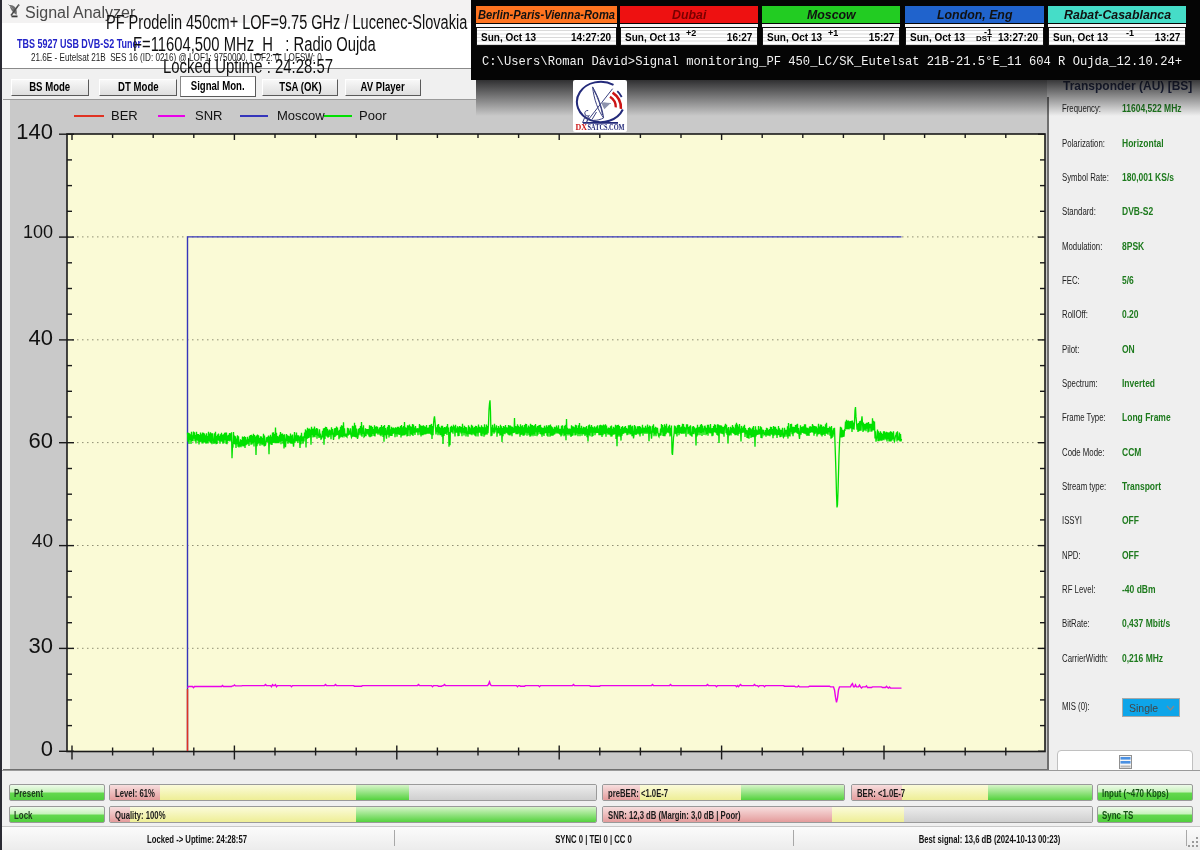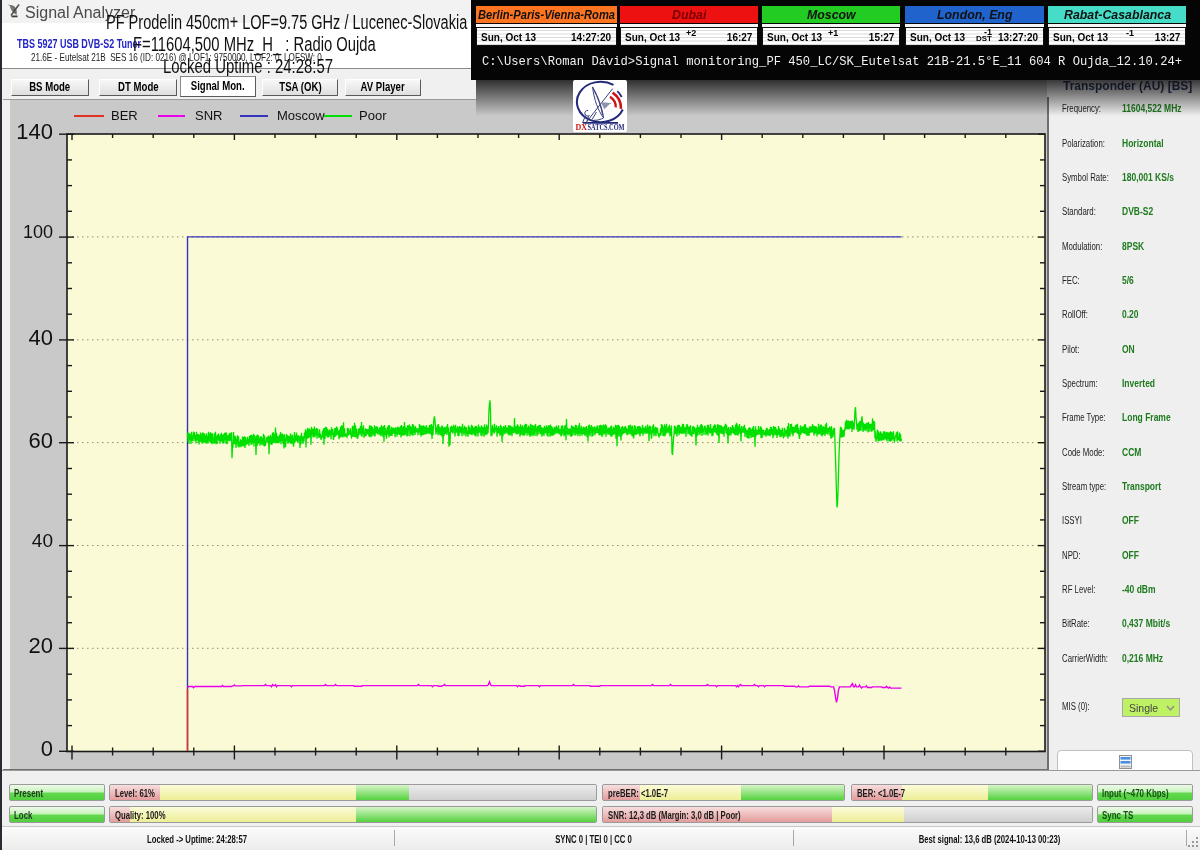--- a/index.html
+++ b/index.html
@@ -161,21 +161,21 @@
     <polyline points="187.5,432.6 188.0,441.6 188.5,432.9 189.0,444.0 189.5,433.3 190.0,439.9 190.5,434.2 191.0,443.9 191.5,431.7 192.0,441.3 192.5,435.3 193.0,441.3 193.5,431.6 194.0,438.6 194.5,432.2 195.0,441.2 195.5,435.1 196.0,443.5 196.5,431.8 197.0,440.2 197.5,434.1 198.0,441.4 198.5,434.1 199.0,444.4 199.5,435.0 200.0,442.2 200.5,432.6 201.0,441.6 201.5,434.2 202.0,443.5 202.5,432.5 203.0,443.5 203.5,432.8 204.0,442.1 204.5,433.6 205.0,442.6 205.5,435.2 206.0,443.6 206.5,433.2 207.0,443.1 207.5,436.1 208.0,443.5 208.5,431.9 209.0,441.1 209.5,433.5 210.0,442.5 210.5,432.4 211.0,443.2 211.5,433.2 212.0,444.3 212.5,433.2 213.0,439.9 213.5,441.2 214.0,444.0 214.5,433.4 215.0,442.9 215.5,431.9 216.0,444.3 216.5,436.1 217.0,444.0 217.5,434.6 218.0,440.3 218.5,433.6 219.0,441.3 219.5,436.0 220.0,443.6 220.5,434.4 221.0,441.5 221.5,432.7 222.0,441.7 222.5,434.9 223.0,443.6 223.5,434.2 224.0,443.2 224.5,432.7 225.0,440.3 225.5,432.5 226.0,443.8 226.5,432.5 227.0,444.3 227.5,435.5 228.0,441.2 228.5,434.7 229.0,440.6 229.5,433.0 230.0,441.4 230.5,433.4 231.0,440.2 231.5,432.3 232.0,458.2 232.5,445.3 233.0,446.0 233.5,432.0 234.0,444.0 234.5,435.5 235.0,444.4 235.5,436.4 236.0,448.0 236.5,438.5 237.0,444.2 237.5,435.2 238.0,446.7 238.5,436.3 239.0,447.5 239.5,441.7 240.0,446.4 240.5,439.4 241.0,447.2 241.5,440.0 242.0,445.8 242.5,436.6 243.0,446.4 243.5,437.0 244.0,446.3 244.5,436.2 245.0,448.0 245.5,437.0 246.0,445.3 246.5,439.5 247.0,444.5 247.5,436.8 248.0,443.6 248.5,438.9 249.0,446.0 249.5,435.8 250.0,442.1 250.5,435.1 251.0,444.8 251.5,434.8 252.0,444.4 252.5,435.8 253.0,443.3 253.5,433.9 254.0,446.4 254.5,435.0 255.0,442.2 255.5,436.5 256.0,455.0 256.5,435.6 257.0,446.3 257.5,434.5 258.0,444.2 258.5,435.2 259.0,442.9 259.5,438.1 260.0,445.6 260.5,436.3 261.0,443.6 261.5,436.5 262.0,445.2 262.5,438.1 263.0,444.5 263.5,433.9 264.0,446.3 264.5,435.5 265.0,445.5 265.5,445.1 266.0,442.7 266.5,437.2 267.0,442.0 267.5,436.8 268.0,441.7 268.5,435.5 269.0,454.3 269.5,436.4 270.0,443.6 270.5,434.8 271.0,444.8 271.5,436.6 272.0,444.9 272.5,432.6 273.0,443.0 273.5,432.4 274.0,442.7 274.5,434.1 275.0,443.2 275.5,427.6 276.0,443.3 276.5,432.9 277.0,443.1 277.5,436.1 278.0,443.0 278.5,436.6 279.0,443.1 279.5,434.9 280.0,441.6 280.5,432.1 281.0,444.2 281.5,433.9 282.0,441.0 282.5,433.5 283.0,443.8 283.5,434.7 284.0,448.6 284.5,434.3 285.0,441.8 285.5,447.1 286.0,441.2 286.5,434.1 287.0,441.3 287.5,435.4 288.0,443.8 288.5,435.9 289.0,442.2 289.5,436.3 290.0,443.3 290.5,433.6 291.0,443.6 291.5,435.5 292.0,443.8 292.5,434.5 293.0,441.4 293.5,446.7 294.0,442.5 294.5,432.1 295.0,442.6 295.5,435.4 296.0,441.0 296.5,432.5 297.0,441.5 297.5,435.2 298.0,442.6 298.5,435.2 299.0,440.6 299.5,436.6 300.0,448.0 300.5,435.5 301.0,444.2 301.5,432.8 302.0,441.3 302.5,436.5 303.0,443.6 303.5,436.3 304.0,441.5 304.5,432.5 305.0,437.9 305.5,429.4 306.0,447.4 306.5,430.6 307.0,439.0 307.5,427.7 308.0,438.3 308.5,428.9 309.0,438.0 309.5,428.6 310.0,436.7 310.5,429.4 311.0,444.7 311.5,426.8 312.0,434.9 312.5,428.9 313.0,437.4 313.5,428.6 314.0,436.8 314.5,426.6 315.0,437.3 315.5,429.4 316.0,434.9 316.5,428.0 317.0,438.6 317.5,428.5 318.0,435.5 318.5,434.1 319.0,438.0 319.5,429.3 320.0,435.9 320.5,435.1 321.0,439.2 321.5,438.9 322.0,435.8 322.5,430.7 323.0,437.4 323.5,428.4 324.0,444.8 324.5,427.9 325.0,439.0 325.5,426.7 326.0,435.8 326.5,427.0 327.0,436.8 327.5,428.9 328.0,437.8 328.5,430.6 329.0,436.9 329.5,429.6 330.0,435.3 330.5,430.3 331.0,439.1 331.5,427.4 332.0,434.7 332.5,429.0 333.0,435.2 333.5,440.0 334.0,435.6 334.5,428.3 335.0,436.9 335.5,428.1 336.0,435.6 336.5,426.6 337.0,435.1 337.5,427.6 338.0,435.0 338.5,430.9 339.0,439.2 339.5,429.9 340.0,437.7 340.5,426.9 341.0,436.8 341.5,425.4 342.0,437.3 342.5,425.9 343.0,437.4 343.5,422.3 344.0,436.0 344.5,428.2 345.0,436.2 345.5,435.6 346.0,433.7 346.5,436.5 347.0,437.1 347.5,427.8 348.0,435.5 348.5,428.2 349.0,433.4 349.5,432.3 350.0,434.5 350.5,428.3 351.0,435.3 351.5,437.4 352.0,436.2 352.5,425.9 353.0,436.6 353.5,426.3 354.0,436.6 354.5,422.8 355.0,437.0 355.5,425.4 356.0,437.5 356.5,428.5 357.0,434.7 357.5,438.8 358.0,437.0 358.5,428.8 359.0,435.3 359.5,428.1 360.0,433.5 360.5,426.0 361.0,435.4 361.5,422.1 362.0,436.7 362.5,427.5 363.0,434.0 363.5,425.3 364.0,437.0 364.5,436.5 365.0,434.1 365.5,428.2 366.0,436.1 366.5,429.0 367.0,433.8 367.5,429.0 368.0,434.6 368.5,429.1 369.0,436.5 369.5,425.2 370.0,437.2 370.5,425.9 371.0,436.7 371.5,425.7 372.0,436.2 372.5,427.0 373.0,433.9 373.5,429.1 374.0,436.0 374.5,425.3 375.0,436.5 375.5,426.9 376.0,433.5 376.5,426.2 377.0,433.5 377.5,426.9 378.0,434.6 378.5,429.2 379.0,433.3 379.5,427.5 380.0,435.2 380.5,427.0 381.0,436.3 381.5,425.1 382.0,434.7 382.5,427.0 383.0,437.0 383.5,426.1 384.0,441.7 384.5,425.1 385.0,435.1 385.5,428.0 386.0,434.8 386.5,438.7 387.0,430.7 387.5,426.8 388.0,434.7 388.5,425.0 389.0,437.5 389.5,425.4 390.0,435.8 390.5,429.3 391.0,435.9 391.5,426.7 392.0,436.0 392.5,427.9 393.0,433.9 393.5,427.5 394.0,433.3 394.5,428.3 395.0,437.3 395.5,427.2 396.0,434.3 396.5,427.9 397.0,436.6 397.5,426.9 398.0,433.9 398.5,426.8 399.0,434.9 399.5,427.7 400.0,434.7 400.5,426.0 401.0,437.4 401.5,425.0 402.0,435.7 402.5,427.4 403.0,435.4 403.5,426.1 404.0,435.5 404.5,422.1 405.0,435.3 405.5,427.3 406.0,434.3 406.5,427.9 407.0,436.5 407.5,425.2 408.0,436.0 408.5,425.6 409.0,429.8 409.5,424.6 410.0,436.2 410.5,426.3 411.0,434.1 411.5,426.9 412.0,435.0 412.5,424.0 413.0,436.0 413.5,424.5 414.0,433.1 414.5,427.6 415.0,435.0 415.5,426.0 416.0,432.5 416.5,428.5 417.0,432.5 417.5,428.2 418.0,435.3 418.5,428.4 419.0,432.2 419.5,424.0 420.0,434.7 420.5,425.2 421.0,436.5 421.5,425.9 422.0,435.1 422.5,425.9 423.0,435.3 423.5,425.4 424.0,434.5 424.5,426.2 425.0,434.4 425.5,426.8 426.0,434.3 426.5,425.1 427.0,433.8 427.5,427.8 428.0,433.6 428.5,427.5 429.0,433.7 429.5,425.0 430.0,433.7 430.5,424.8 431.0,434.8 431.5,423.9 432.0,439.0 432.5,426.0 433.0,435.3 433.5,424.1 434.0,418.9 434.5,416.4 435.0,421.0 435.5,427.9 436.0,434.4 436.5,427.2 437.0,432.2 437.5,424.9 438.0,435.2 438.5,424.0 439.0,433.5 439.5,426.7 440.0,435.3 440.5,427.8 441.0,435.1 441.5,425.9 442.0,436.6 442.5,425.8 443.0,443.9 443.5,427.7 444.0,436.0 444.5,427.1 445.0,433.9 445.5,427.3 446.0,433.6 446.5,426.2 447.0,435.0 447.5,424.0 448.0,432.4 448.5,427.5 449.0,446.8 449.5,432.0 450.0,445.2 450.5,426.8 451.0,432.2 451.5,425.7 452.0,432.4 452.5,426.9 453.0,433.7 453.5,425.9 454.0,426.6 454.5,427.4 455.0,436.5 455.5,424.7 456.0,432.6 456.5,428.2 457.0,432.6 457.5,426.2 458.0,436.3 458.5,427.3 459.0,435.9 459.5,426.0 460.0,432.1 460.5,426.6 461.0,433.5 461.5,427.1 462.0,436.1 462.5,423.9 463.0,432.6 463.5,428.0 464.0,435.5 464.5,425.9 465.0,433.2 465.5,427.0 466.0,436.5 466.5,427.2 467.0,434.1 467.5,431.4 468.0,436.6 468.5,425.2 469.0,433.9 469.5,426.9 470.0,434.5 470.5,428.3 471.0,434.4 471.5,424.9 472.0,435.2 472.5,425.9 473.0,433.6 473.5,427.9 474.0,434.7 474.5,427.1 475.0,435.6 475.5,425.7 476.0,436.5 476.5,426.1 477.0,433.3 477.5,427.5 478.0,436.5 478.5,424.5 479.0,432.7 479.5,426.9 480.0,432.8 480.5,427.4 481.0,435.8 481.5,425.2 482.0,436.1 482.5,426.8 483.0,433.7 483.5,427.2 484.0,436.7 484.5,424.2 485.0,435.2 485.5,427.2 486.0,434.3 486.5,424.6 487.0,434.8 487.5,426.0 488.0,433.1 488.5,424.0 489.0,409.7 489.5,403.5 490.0,400.4 490.5,411.7 491.0,436.2 491.5,427.2 492.0,435.6 492.5,424.7 493.0,432.3 493.5,427.9 494.0,433.6 494.5,423.9 495.0,432.4 495.5,427.5 496.0,429.8 496.5,425.3 497.0,436.6 497.5,428.1 498.0,433.3 498.5,426.1 499.0,433.5 499.5,427.9 500.0,435.8 500.5,424.8 501.0,434.9 501.5,426.2 502.0,442.0 502.5,428.1 503.0,436.1 503.5,426.1 504.0,433.7 504.5,426.9 505.0,434.3 505.5,425.0 506.0,432.7 506.5,427.3 507.0,433.3 507.5,427.5 508.0,434.5 508.5,425.0 509.0,435.2 509.5,425.6 510.0,435.4 510.5,425.6 511.0,434.4 511.5,426.5 512.0,436.1 512.5,426.7 513.0,433.0 513.5,427.7 514.0,433.1 514.5,417.9 515.0,432.4 515.5,426.0 516.0,434.3 516.5,426.2 517.0,434.1 517.5,424.4 518.0,434.1 518.5,425.8 519.0,433.1 519.5,427.0 520.0,436.6 520.5,424.2 521.0,434.9 521.5,426.2 522.0,434.5 522.5,425.2 523.0,435.7 523.5,427.3 524.0,435.6 524.5,425.1 525.0,434.7 525.5,423.8 526.0,432.6 526.5,424.0 527.0,435.7 527.5,427.5 528.0,433.2 528.5,425.5 529.0,435.3 529.5,426.7 530.0,436.6 530.5,423.9 531.0,436.2 531.5,424.7 532.0,434.6 532.5,425.1 533.0,436.3 533.5,426.0 534.0,434.5 534.5,425.2 535.0,436.0 535.5,424.1 536.0,432.1 536.5,427.5 537.0,436.3 537.5,426.0 538.0,434.7 538.5,425.5 539.0,432.1 539.5,425.1 540.0,433.9 540.5,424.8 541.0,434.4 541.5,427.4 542.0,436.6 542.5,427.7 543.0,434.4 543.5,427.9 544.0,436.0 544.5,425.8 545.0,433.5 545.5,427.6 546.0,432.9 546.5,425.4 547.0,435.6 547.5,426.8 548.0,436.6 548.5,425.3 549.0,433.0 549.5,425.3 550.0,436.8 550.5,424.6 551.0,435.6 551.5,426.2 552.0,435.8 552.5,427.4 553.0,435.8 553.5,428.9 554.0,434.6 554.5,426.7 555.0,434.2 555.5,427.2 556.0,432.7 556.5,425.6 557.0,433.7 557.5,427.6 558.0,432.9 558.5,425.4 559.0,433.9 559.5,428.7 560.0,434.7 560.5,428.8 561.0,436.4 561.5,425.8 562.0,435.4 562.5,425.2 563.0,433.4 563.5,428.7 564.0,436.1 564.5,425.8 565.0,435.1 565.5,424.9 566.0,440.3 566.5,418.9 567.0,434.0 567.5,427.8 568.0,435.5 568.5,428.9 569.0,434.0 569.5,428.6 570.0,435.5 570.5,428.9 571.0,437.0 571.5,425.4 572.0,435.9 572.5,426.2 573.0,435.5 573.5,426.6 574.0,432.7 574.5,427.4 575.0,435.5 575.5,424.8 576.0,435.3 576.5,425.3 577.0,433.4 577.5,428.0 578.0,436.1 578.5,425.4 579.0,434.0 579.5,423.1 580.0,436.1 580.5,428.0 581.0,433.6 581.5,425.7 582.0,435.7 582.5,428.2 583.0,433.9 583.5,426.8 584.0,434.5 584.5,427.4 585.0,435.9 585.5,427.4 586.0,434.8 586.5,426.0 587.0,437.1 587.5,428.8 588.0,441.5 588.5,425.3 589.0,435.0 589.5,424.5 590.0,436.3 590.5,426.7 591.0,432.8 591.5,425.0 592.0,436.7 592.5,426.8 593.0,436.0 593.5,427.5 594.0,432.8 594.5,426.4 595.0,435.1 595.5,427.5 596.0,433.3 596.5,426.6 597.0,432.9 597.5,425.2 598.0,432.9 598.5,428.6 599.0,435.2 599.5,425.2 600.0,435.2 600.5,424.7 601.0,435.1 601.5,425.4 602.0,436.9 602.5,425.5 603.0,435.2 603.5,424.6 604.0,433.8 604.5,425.4 605.0,434.1 605.5,424.4 606.0,436.8 606.5,425.6 607.0,433.1 607.5,428.5 608.0,434.8 608.5,427.5 609.0,434.3 609.5,428.0 610.0,435.3 610.5,426.2 611.0,436.6 611.5,425.5 612.0,436.5 612.5,428.9 613.0,434.6 613.5,426.7 614.0,434.8 614.5,427.7 615.0,434.0 615.5,424.8 616.0,439.1 616.5,425.6 617.0,446.2 617.5,425.0 618.0,436.7 618.5,424.9 619.0,435.4 619.5,426.0 620.0,436.6 620.5,428.8 621.0,440.6 621.5,426.9 622.0,435.7 622.5,426.1 623.0,433.9 623.5,427.8 624.0,433.4 624.5,426.8 625.0,432.7 625.5,426.0 626.0,433.1 626.5,428.1 627.0,435.1 627.5,428.9 628.0,434.8 628.5,425.2 629.0,433.3 629.5,425.2 630.0,434.5 630.5,424.7 631.0,434.1 631.5,426.5 632.0,436.3 632.5,425.8 633.0,432.8 633.5,438.4 634.0,435.5 634.5,425.1 635.0,434.4 635.5,426.3 636.0,434.9 636.5,428.9 637.0,434.3 637.5,426.4 638.0,433.4 638.5,426.3 639.0,434.4 639.5,426.1 640.0,436.4 640.5,426.9 641.0,433.6 641.5,428.3 642.0,433.3 642.5,424.9 643.0,435.8 643.5,427.5 644.0,432.8 644.5,427.8 645.0,434.0 645.5,425.7 646.0,432.6 646.5,427.7 647.0,433.9 647.5,424.6 648.0,432.8 648.5,426.9 649.0,441.2 649.5,425.5 650.0,433.6 650.5,426.3 651.0,433.2 651.5,438.6 652.0,434.1 652.5,425.7 653.0,432.8 653.5,424.2 654.0,436.3 654.5,428.0 655.0,434.4 655.5,426.7 656.0,436.3 656.5,427.5 657.0,433.3 657.5,427.7 658.0,433.2 658.5,435.7 659.0,436.7 659.5,433.3 660.0,435.6 660.5,428.5 661.0,435.5 661.5,424.1 662.0,432.4 662.5,425.1 663.0,435.9 663.5,427.3 664.0,436.2 664.5,424.3 665.0,436.2 665.5,425.8 666.0,434.1 666.5,423.8 667.0,432.6 667.5,428.2 668.0,432.3 668.5,426.4 669.0,433.3 669.5,424.7 670.0,436.5 670.5,427.8 671.0,435.5 671.5,425.6 672.0,452.9 672.5,454.9 673.0,446.7 673.5,437.5 674.0,435.0 674.5,425.6 675.0,433.6 675.5,426.2 676.0,434.3 676.5,427.9 677.0,436.4 677.5,425.4 678.0,432.9 678.5,424.9 679.0,435.1 679.5,425.0 680.0,433.5 680.5,427.3 681.0,433.5 681.5,426.6 682.0,433.9 682.5,423.9 683.0,433.1 683.5,424.0 684.0,434.0 684.5,426.8 685.0,432.7 685.5,427.5 686.0,436.6 686.5,424.4 687.0,429.2 687.5,424.3 688.0,434.1 688.5,427.1 689.0,433.4 689.5,426.4 690.0,435.3 690.5,425.2 691.0,435.7 691.5,434.3 692.0,436.6 692.5,426.6 693.0,434.0 693.5,426.0 694.0,434.2 694.5,427.4 695.0,432.3 695.5,428.4 696.0,445.6 696.5,427.7 697.0,436.4 697.5,424.7 698.0,435.1 698.5,427.4 699.0,432.4 699.5,426.9 700.0,435.1 700.5,424.7 701.0,432.9 701.5,424.1 702.0,435.9 702.5,425.6 703.0,432.2 703.5,428.3 704.0,434.9 704.5,426.5 705.0,426.2 705.5,428.3 706.0,435.2 706.5,427.7 707.0,433.9 707.5,424.8 708.0,435.6 708.5,424.7 709.0,432.6 709.5,427.6 710.0,433.5 710.5,424.1 711.0,433.3 711.5,428.3 712.0,436.3 712.5,428.0 713.0,435.7 713.5,426.0 714.0,432.4 714.5,424.4 715.0,432.2 715.5,424.9 716.0,433.1 716.5,428.1 717.0,434.9 717.5,424.2 718.0,435.6 718.5,424.5 719.0,443.0 719.5,425.2 720.0,432.8 720.5,425.4 721.0,433.8 721.5,425.5 722.0,433.6 722.5,426.9 723.0,434.3 723.5,427.0 724.0,436.6 724.5,425.8 725.0,426.9 725.5,423.9 726.0,433.2 726.5,424.9 727.0,434.8 727.5,428.2 728.0,443.5 728.5,427.0 729.0,432.5 729.5,434.3 730.0,432.8 730.5,426.9 731.0,435.4 731.5,427.9 732.0,432.6 732.5,425.0 733.0,433.1 733.5,426.9 734.0,434.0 734.5,428.2 735.0,435.1 735.5,424.6 736.0,435.2 736.5,422.8 737.0,434.8 737.5,424.5 738.0,435.8 738.5,426.5 739.0,433.9 739.5,424.1 740.0,432.5 740.5,428.4 741.0,441.5 741.5,425.9 742.0,432.9 742.5,427.9 743.0,432.5 743.5,426.3 744.0,432.8 744.5,424.7 745.0,436.9 745.5,428.1 746.0,434.2 746.5,429.8 747.0,437.9 747.5,430.3 748.0,438.3 748.5,428.0 749.0,438.7 749.5,427.4 750.0,435.1 750.5,428.2 751.0,437.9 751.5,429.4 752.0,437.0 752.5,427.6 753.0,437.3 753.5,426.0 754.0,436.7 754.5,429.9 755.0,446.7 755.5,426.2 756.0,436.4 756.5,429.5 757.0,435.0 757.5,430.4 758.0,434.6 758.5,426.0 759.0,434.4 759.5,429.0 760.0,434.4 760.5,426.4 761.0,438.0 761.5,427.3 762.0,438.3 762.5,429.6 763.0,434.1 763.5,429.8 764.0,434.6 764.5,433.7 765.0,434.9 765.5,430.0 766.0,436.8 766.5,427.7 767.0,435.2 767.5,428.4 768.0,435.6 768.5,430.1 769.0,435.5 769.5,429.1 770.0,436.3 770.5,426.7 771.0,434.4 771.5,427.0 772.0,434.6 772.5,429.1 773.0,438.2 773.5,426.0 774.0,435.8 774.5,426.7 775.0,434.5 775.5,426.9 776.0,435.3 776.5,428.9 777.0,437.9 777.5,429.9 778.0,435.0 778.5,426.0 779.0,435.1 779.5,428.2 780.0,437.1 780.5,429.7 781.0,436.9 781.5,429.9 782.0,435.5 782.5,427.8 783.0,436.7 783.5,437.4 784.0,435.5 784.5,427.9 785.0,436.7 785.5,429.8 786.0,434.4 786.5,429.7 787.0,436.6 787.5,426.4 788.0,438.6 788.5,423.0 789.0,436.2 789.5,428.3 790.0,436.4 790.5,424.0 791.0,432.3 791.5,423.8 792.0,434.1 792.5,426.7 793.0,436.2 793.5,426.8 794.0,433.2 794.5,427.0 795.0,432.4 795.5,425.1 796.0,432.4 796.5,424.5 797.0,433.3 797.5,423.9 798.0,434.0 798.5,428.0 799.0,435.1 799.5,438.9 800.0,432.6 800.5,425.3 801.0,434.6 801.5,427.0 802.0,432.8 802.5,426.6 803.0,433.0 803.5,426.4 804.0,433.6 804.5,424.3 805.0,433.7 805.5,424.4 806.0,434.4 806.5,427.6 807.0,435.9 807.5,427.9 808.0,435.2 808.5,428.2 809.0,435.9 809.5,426.6 810.0,432.9 810.5,426.3 811.0,432.4 811.5,426.8 812.0,432.3 812.5,424.1 813.0,432.7 813.5,425.6 814.0,435.6 814.5,426.1 815.0,433.9 815.5,426.3 816.0,432.6 816.5,426.5 817.0,436.5 817.5,428.3 818.0,434.5 818.5,423.9 819.0,434.1 819.5,426.5 820.0,433.8 820.5,424.5 821.0,435.1 821.5,424.8 822.0,436.4 822.5,426.7 823.0,434.9 823.5,426.2 824.0,434.2 824.5,427.1 825.0,436.0 825.5,424.3 826.0,433.8 826.5,422.7 827.0,433.6 827.5,428.1 828.0,434.7 828.5,428.1 829.0,432.2 829.5,426.5 830.0,435.8 830.5,427.3 831.0,438.6 831.5,426.0 832.0,438.0 832.5,430.4 833.0,436.6 833.5,428.2 834.0,434.4 834.5,427.7 835.0,443.6 835.5,458.0 836.0,474.0 836.5,494.0 837.0,507.4 837.5,504.8 838.0,491.5 838.5,473.5 839.0,455.5 839.5,443.6 840.0,434.5 840.5,426.9 841.0,437.4 841.5,427.5 842.0,437.4 842.5,429.7 843.0,437.0 843.5,430.3 844.0,436.7 844.5,429.9 845.0,430.1 845.5,421.6 846.0,428.9 846.5,419.9 847.0,429.4 847.5,420.7 848.0,429.0 848.5,420.5 849.0,429.5 849.5,421.4 850.0,428.4 850.5,421.1 851.0,428.5 851.5,420.9 852.0,432.0 852.5,420.6 853.0,428.9 853.5,422.5 854.0,429.8 854.5,422.5 855.0,410.2 855.5,407.1 856.0,416.9 856.5,422.2 857.0,429.7 857.5,423.8 858.0,431.9 858.5,423.0 859.0,431.2 859.5,421.2 860.0,430.8 860.5,420.7 861.0,430.8 861.5,420.9 862.0,416.4 862.5,422.8 863.0,431.9 863.5,422.5 864.0,430.8 864.5,424.1 865.0,429.7 865.5,423.9 866.0,431.3 866.5,422.9 867.0,428.7 867.5,422.7 868.0,432.5 868.5,422.0 869.0,431.6 869.5,423.7 870.0,428.3 870.5,423.9 871.0,431.6 871.5,423.9 872.0,431.5 872.5,418.3 873.0,430.2 873.5,420.8 874.0,430.5 874.5,421.4 875.0,438.5 875.5,431.3 876.0,441.7 876.5,437.9 877.0,437.8 877.5,429.5 878.0,441.3 878.5,431.3 879.0,441.2 879.5,432.8 880.0,440.5 880.5,431.3 881.0,440.7 881.5,432.8 882.0,440.8 882.5,434.0 883.0,439.7 883.5,431.3 884.0,440.3 884.5,431.3 885.0,438.8 885.5,432.5 886.0,439.6 886.5,431.8 887.0,441.4 887.5,432.4 888.0,439.3 888.5,432.5 889.0,441.5 889.5,432.4 890.0,441.4 890.5,431.3 891.0,441.5 891.5,431.7 892.0,440.4 892.5,432.8 893.0,439.2 893.5,431.3 894.0,440.6 894.5,441.5 895.0,438.9 895.5,435.8 896.0,435.0 896.5,432.3 897.0,441.5 897.5,431.3 898.0,439.9 898.5,436.7 899.0,440.3 899.5,432.6 900.0,441.5 900.5,434.1 901.0,441.5 901.5,438.9" fill="none" stroke="#00e000" stroke-width="1.3"></polyline>
   </g>
 </svg>
 
 <div class="abs nw" style="left:0px;top:100px;width:53px;" id="ylabels">
   <div class="abs" style="right:0;top:19px;font-size:22px;color:#111;">140</div>
   <div class="abs" style="right:0;top:122px;font-size:18px;color:#111;">100</div>
   <div class="abs" style="right:0;top:225px;font-size:22px;color:#111;">40</div>
   <div class="abs" style="right:0;top:328px;font-size:22px;color:#111;">60</div>
   <div class="abs" style="right:0;top:430px;font-size:19px;color:#111;">40</div>
-  <div class="abs" style="right:0;top:533px;font-size:22px;color:#111;">20</div>
+  <div class="abs" style="right:0;top:533px;font-size:22px;color:#111;">30</div>
   <div class="abs" style="right:0;top:636px;font-size:22px;color:#111;">0</div>
 </div>
 
 <div class="abs" style="left:74px;top:115px;width:30px;height:2px;background:#e03222;"></div>
 <div class="abs nw" style="left:111px;top:108px;font-size:13px;color:#111;">BER</div>
 <div class="abs" style="left:158px;top:115px;width:27px;height:2px;background:#ea00ea;"></div>
 <div class="abs nw" style="left:195px;top:108px;font-size:13px;color:#111;">SNR</div>
 <div class="abs" style="left:240px;top:115px;width:28px;height:2px;background:#3535bb;"></div>
 <div class="abs nw" style="left:277px;top:108px;font-size:13px;color:#111;">Moscow</div>
 <div class="abs" style="left:324px;top:115px;width:28px;height:2px;background:#00e000;"></div>
@@ -213,21 +213,21 @@
 <div class="abs nw" style="left:1062px;top:550px;font-size:10px;color:#222;transform:scaleX(0.78);transform-origin:0 0;">NPD:</div>
 <div class="abs nw" style="left:1122px;top:550px;font-size:10px;font-weight:bold;color:#1d7a1d;transform:scaleX(0.85);transform-origin:0 0;">OFF</div>
 <div class="abs nw" style="left:1062px;top:584px;font-size:10px;color:#222;transform:scaleX(0.78);transform-origin:0 0;">RF Level:</div>
 <div class="abs nw" style="left:1122px;top:584px;font-size:10px;font-weight:bold;color:#1d7a1d;transform:scaleX(0.85);transform-origin:0 0;">-40 dBm</div>
 <div class="abs nw" style="left:1062px;top:618px;font-size:10px;color:#222;transform:scaleX(0.78);transform-origin:0 0;">BitRate:</div>
 <div class="abs nw" style="left:1122px;top:618px;font-size:10px;font-weight:bold;color:#1d7a1d;transform:scaleX(0.85);transform-origin:0 0;">0,437 Mbit/s</div>
 <div class="abs nw" style="left:1062px;top:653px;font-size:10px;color:#222;transform:scaleX(0.78);transform-origin:0 0;">CarrierWidth:</div>
 <div class="abs nw" style="left:1122px;top:653px;font-size:10px;font-weight:bold;color:#1d7a1d;transform:scaleX(0.85);transform-origin:0 0;">0,216 MHz</div>
 
 <div class="abs nw" style="left:1062px;top:701px;font-size:10px;color:#222;transform:scaleX(0.78);transform-origin:0 0;">MIS (0):</div>
-<div class="abs" style="left:1122px;top:698px;width:58px;height:19px;background:#bef264;border:1px solid #a8a8a8;box-sizing:border-box;">
+<div class="abs" style="left:1122px;top:698px;width:58px;height:19px;background:#0ea5e9;border:1px solid #a8a8a8;box-sizing:border-box;">
   <div class="abs nw" style="left:6px;top:3px;font-size:10.5px;color:#444;">Single</div>
   <svg class="abs" style="right:4px;top:6px;" width="9" height="7" viewBox="0 0 9 7">
       <path d="M1 1 L4.5 5 L8 1" stroke="#888" stroke-width="1.3" fill="none"></path>
     </svg>
 </div>
 
 <div class="abs" style="left:1057px;top:750px;width:136px;height:25px;background:#fff;border:1px solid #c0c0c0;border-radius:4px;box-sizing:border-box;"></div>
 <svg class="abs" style="left:1119px;top:755px;" width="13" height="14" viewBox="0 0 13 14">
   <rect x="0.5" y="0.5" width="12" height="13" fill="#f5f5f5" stroke="#909090"></rect>
   <rect x="1.5" y="2" width="10" height="2.6" fill="#4a90e2"></rect>

